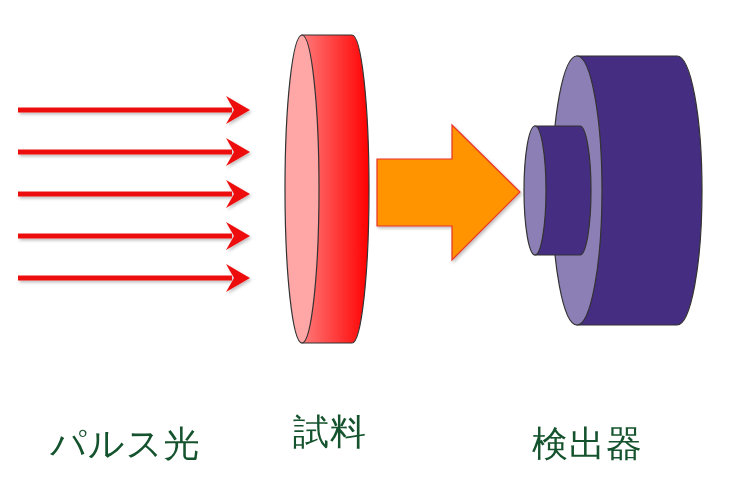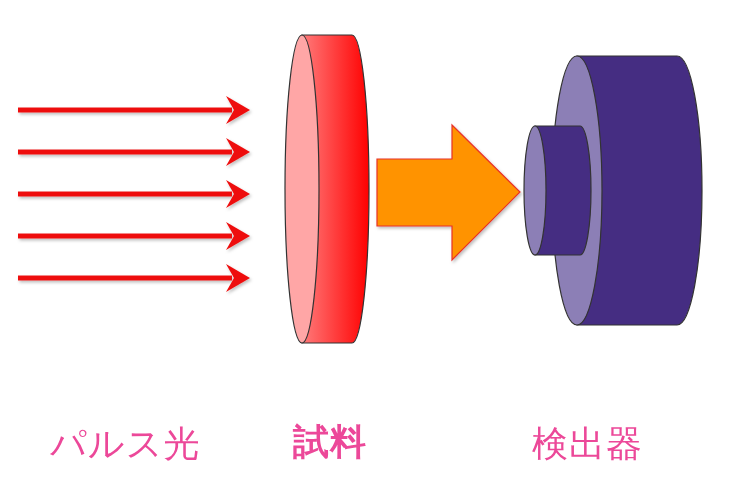--- a/index.html
+++ b/index.html
@@ -2,26 +2,26 @@
 <html><head>
 <meta charset="utf-8">
 <style>
   html, body { margin: 0; padding: 0; background: #ffffff; }
   body { width: 742px; height: 493px; position: relative; overflow: hidden; }
   svg#diagram { position: absolute; left: 0; top: 0; }
   .label {
     position: absolute;
     font-family: "DejaVu Sans", sans-serif;
     font-size: 36px;
-    color: #ec4899;
+    color: #14532d;
     white-space: nowrap;
     letter-spacing: 1px;
   }
   #label-pulse { left: 50px; top: 420px; }
-  #label-sample { left: 293px; top: 418px; font-weight: bold; }
+  #label-sample { left: 293px; top: 408px; }
   #label-detector { left: 532px; top: 420px; }
 </style>
 </head>
 <body>
 
 <svg id="diagram" width="742" height="493" viewBox="0 0 742 493" xmlns="http://www.w3.org/2000/svg">
   <defs>
     <linearGradient id="sampleSide" x1="0" y1="0" x2="1" y2="0">
       <stop offset="0" stop-color="#ff7a7a"></stop>
       <stop offset="1" stop-color="#ff0000"></stop>

